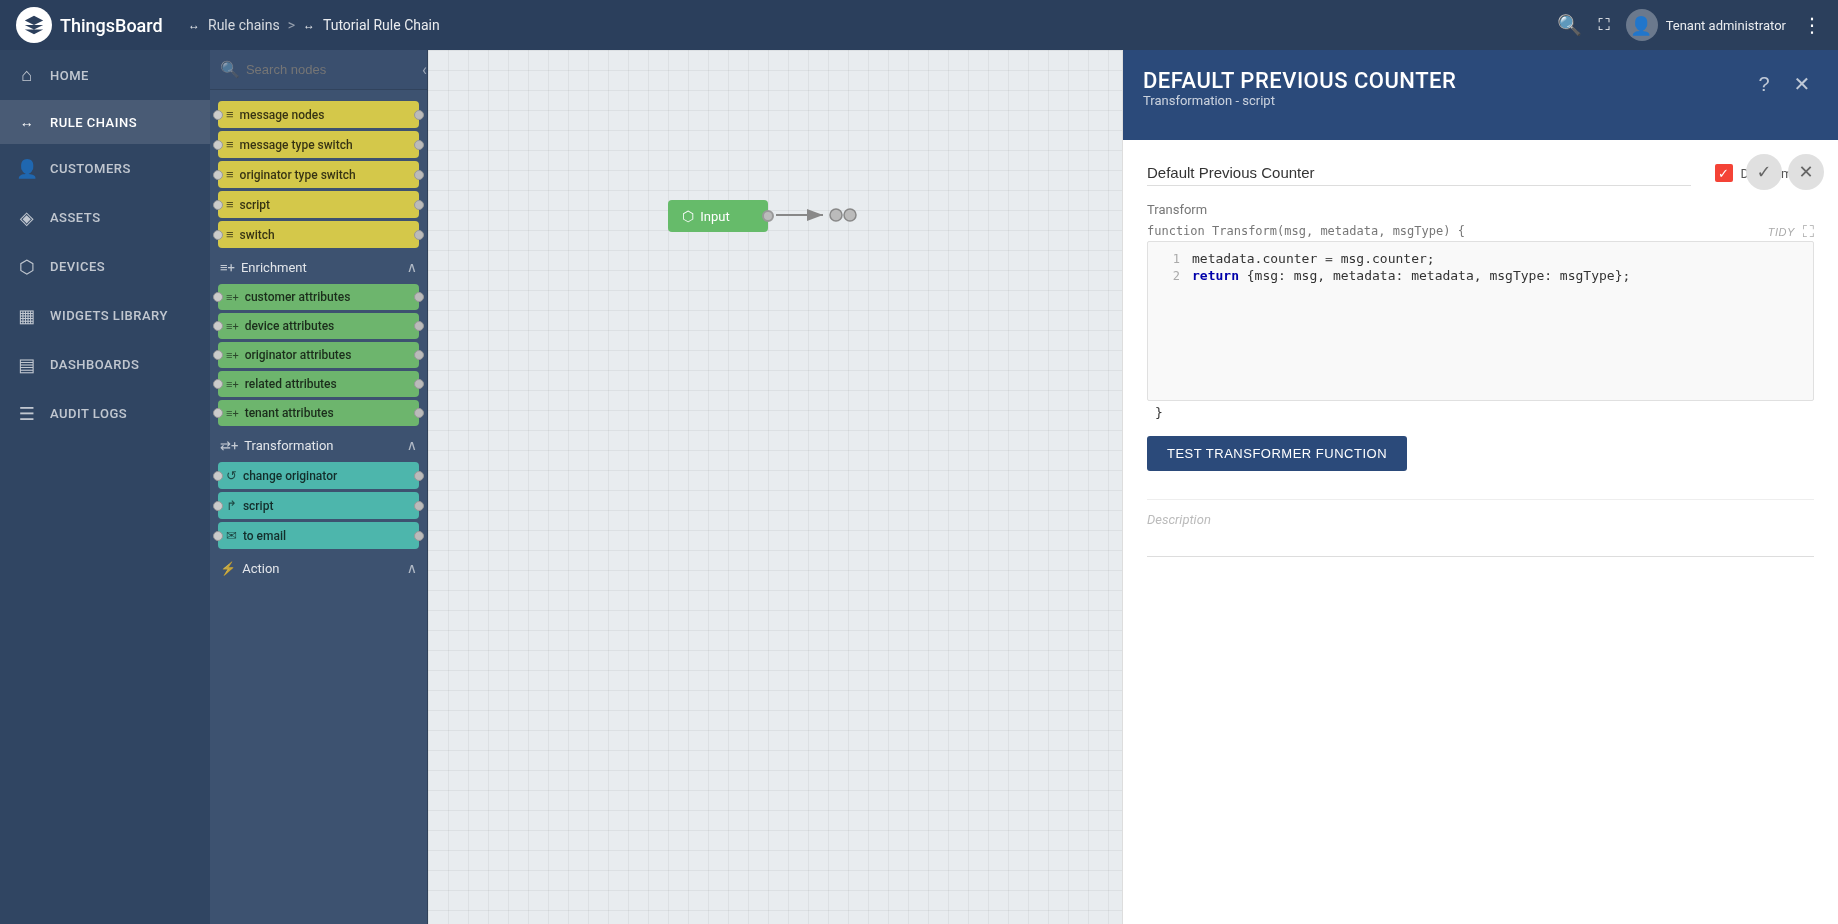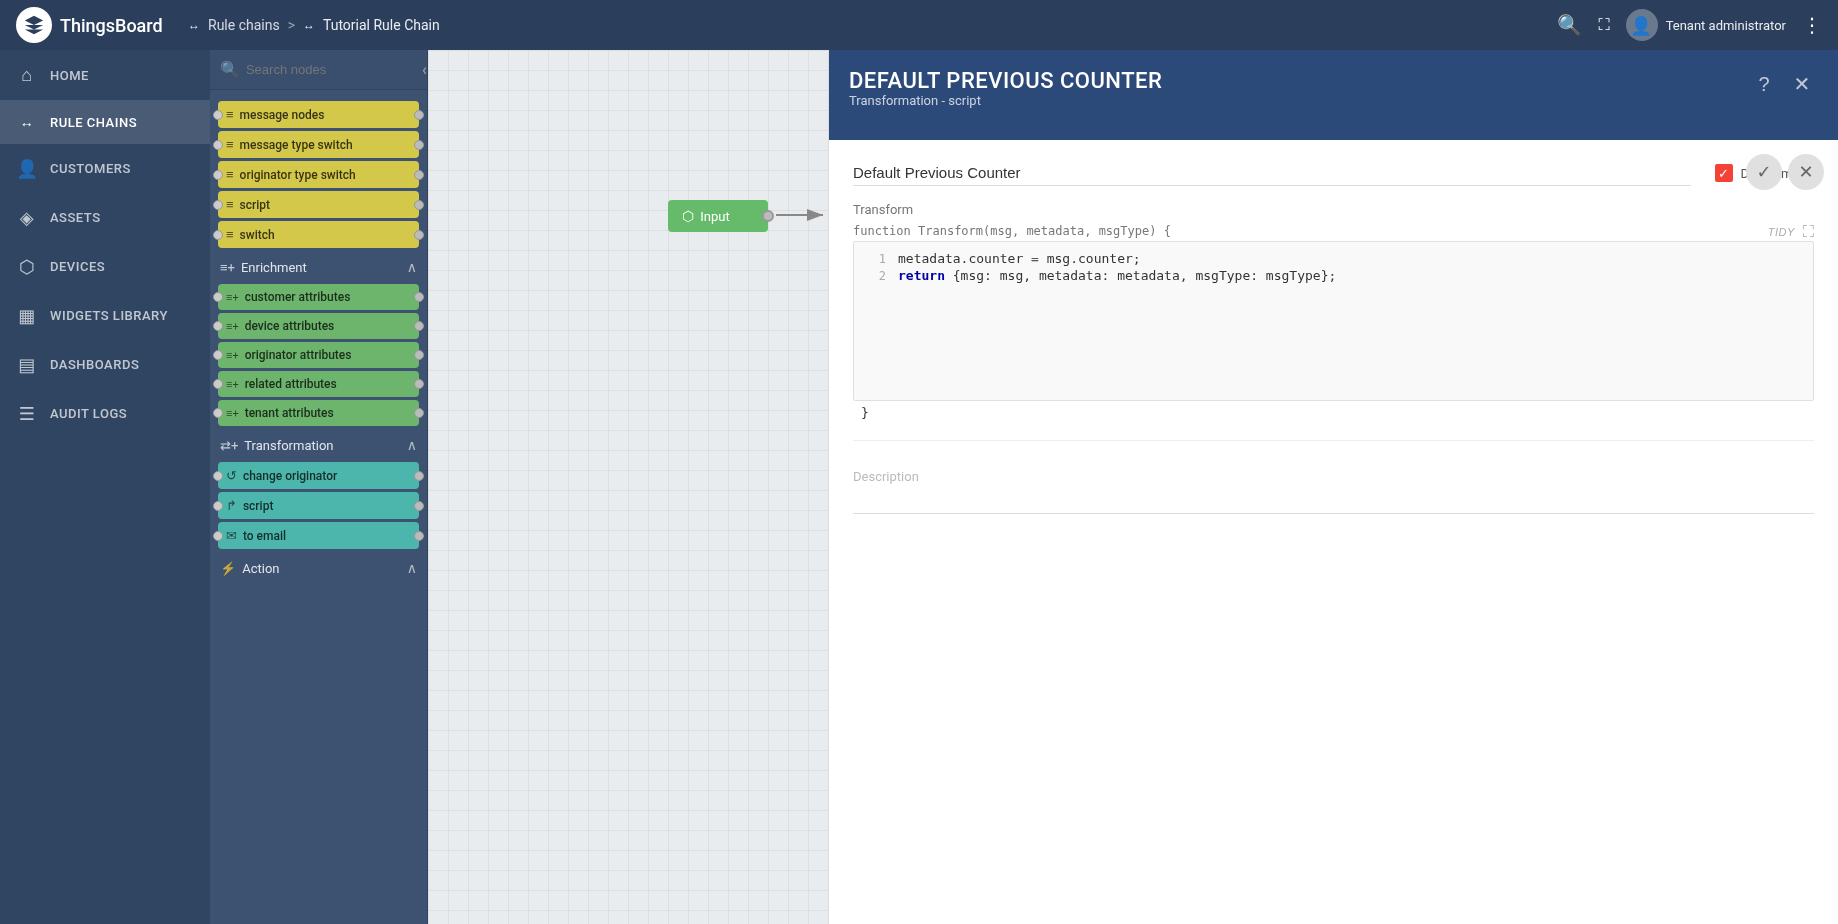--- a/index.html
+++ b/index.html
@@ -264,21 +264,21 @@
       background: #bbb;
       border: 2px solid #999;
       position: absolute;
       right: -6px;
       top: 50%;
       transform: translateY(-50%);
     }
 
     
     .detail-panel {
-      width: 1010px;
+      width: 716px;
       background: white;
       flex-shrink: 0;
       display: flex;
       flex-direction: column;
       border-left: 1px solid #ddd;
       overflow: hidden;
     }
     .detail-header {
       background: #2b4a7a;
       color: white;
@@ -486,21 +486,22 @@
       letter-spacing: 0.5px;
       cursor: pointer;
       text-transform: uppercase;
       margin: 12px 0;
     }
     .description-label {
       font-size: 13px;
       color: #bbb;
       margin-top: 16px;
       border-top: 1px solid #eee;
-      padding-top: 28px;
+      padding-top: 12px;
+      font-style: italic;
     }
 
     
     ::-webkit-scrollbar { width: 6px; height: 6px; }
     ::-webkit-scrollbar-track { background: rgba(0,0,0,0.05); }
     ::-webkit-scrollbar-thumb { background: rgba(0,0,0,0.2); border-radius: 3px; }
   </style>
 </head>
 <body>
 
@@ -779,20 +780,21 @@
               <span class="code-line-num">2</span>
               <span class="code-line-content">
                 <span class="code-keyword">return</span>
                 <span style="color:#333;"> {msg: msg, metadata: metadata, msgType: msgType};</span>
               </span>
             </div>
           </div>
           <div class="closing-brace">}</div>
 
           
+          <button class="test-btn">TEST TRANSFORMER FUNCTION</button>
 
           
           <div class="description-label">Description</div>
           <input class="form-input" type="text" placeholder="" style="margin-top: 4px;">
         </div>
       </div>
 
     </div>
   </div>
 </div>

